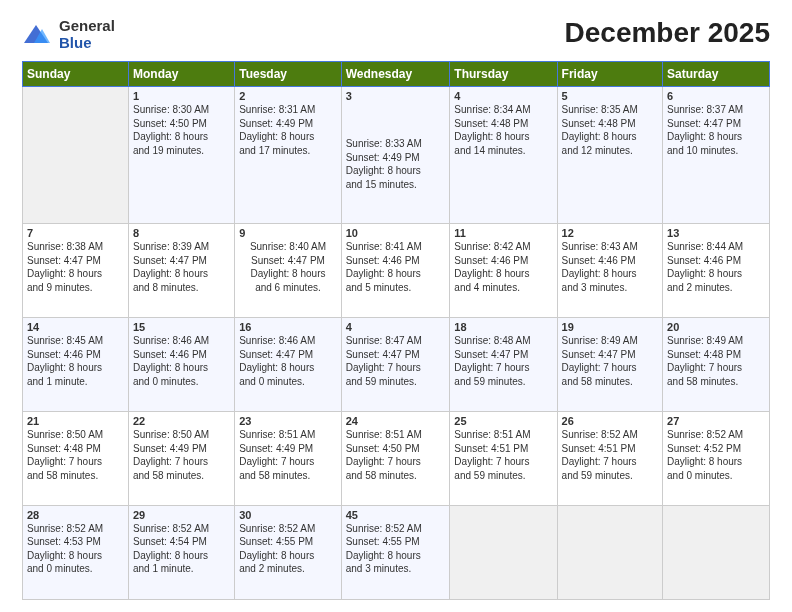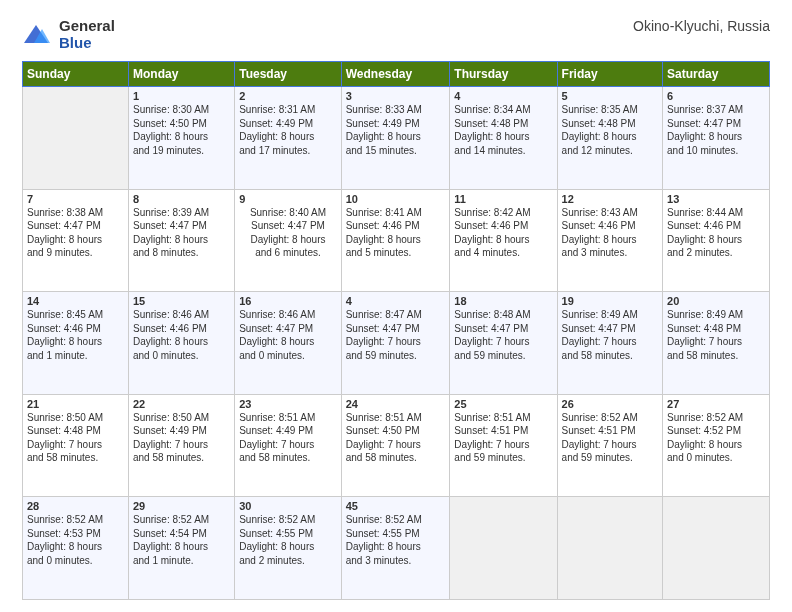--- a/index.html
+++ b/index.html
@@ -116,21 +116,21 @@
       <svg class="logo-icon" viewBox="0 0 28 28">
         <polygon points="14,4 26,22 2,22" fill="#2255cc" opacity="0.85"></polygon>
         <polygon points="20,8 28,22 12,22" fill="#3399ff" opacity="0.7"></polygon>
       </svg>
       <div class="logo-text">
         <span class="logo-general">General</span>
         <span class="logo-blue">Blue</span>
       </div>
     </div>
     <div class="title-block">
-      <div class="location">Okino-Klyuchi, Russia</div>
+      <div class="month-title">December 2025</div>
     </div>
   </div>
 
   <table>
     <thead>
       <tr>
       <th>Sunday</th>
           <th>Monday</th>
           <th>Tuesday</th>
           <th>Wednesday</th>
@@ -151,21 +151,21 @@
           </td>
           <td>
             <span class="day-num">2</span>
             <div class="cell-content" style="white-space: pre-line;">Sunrise: 8:31 AM
 Sunset: 4:49 PM
 Daylight: 8 hours
 and 17 minutes.</div>
           </td>
           <td>
             <span class="day-num">3</span>
-            <div class="cell-content" style="white-space: pre-line;">Sunrise: 8:33 AM
+            <div class="cell-content" style="white-space: pre-line; margin-top: 35px;">Sunrise: 8:33 AM
 Sunset: 4:49 PM
 Daylight: 8 hours
 and 15 minutes.</div>
           </td>
           <td>
             <span class="day-num">4</span>
             <div class="cell-content" style="white-space: pre-line;">Sunrise: 8:34 AM
 Sunset: 4:48 PM
 Daylight: 8 hours
 and 14 minutes.</div>

